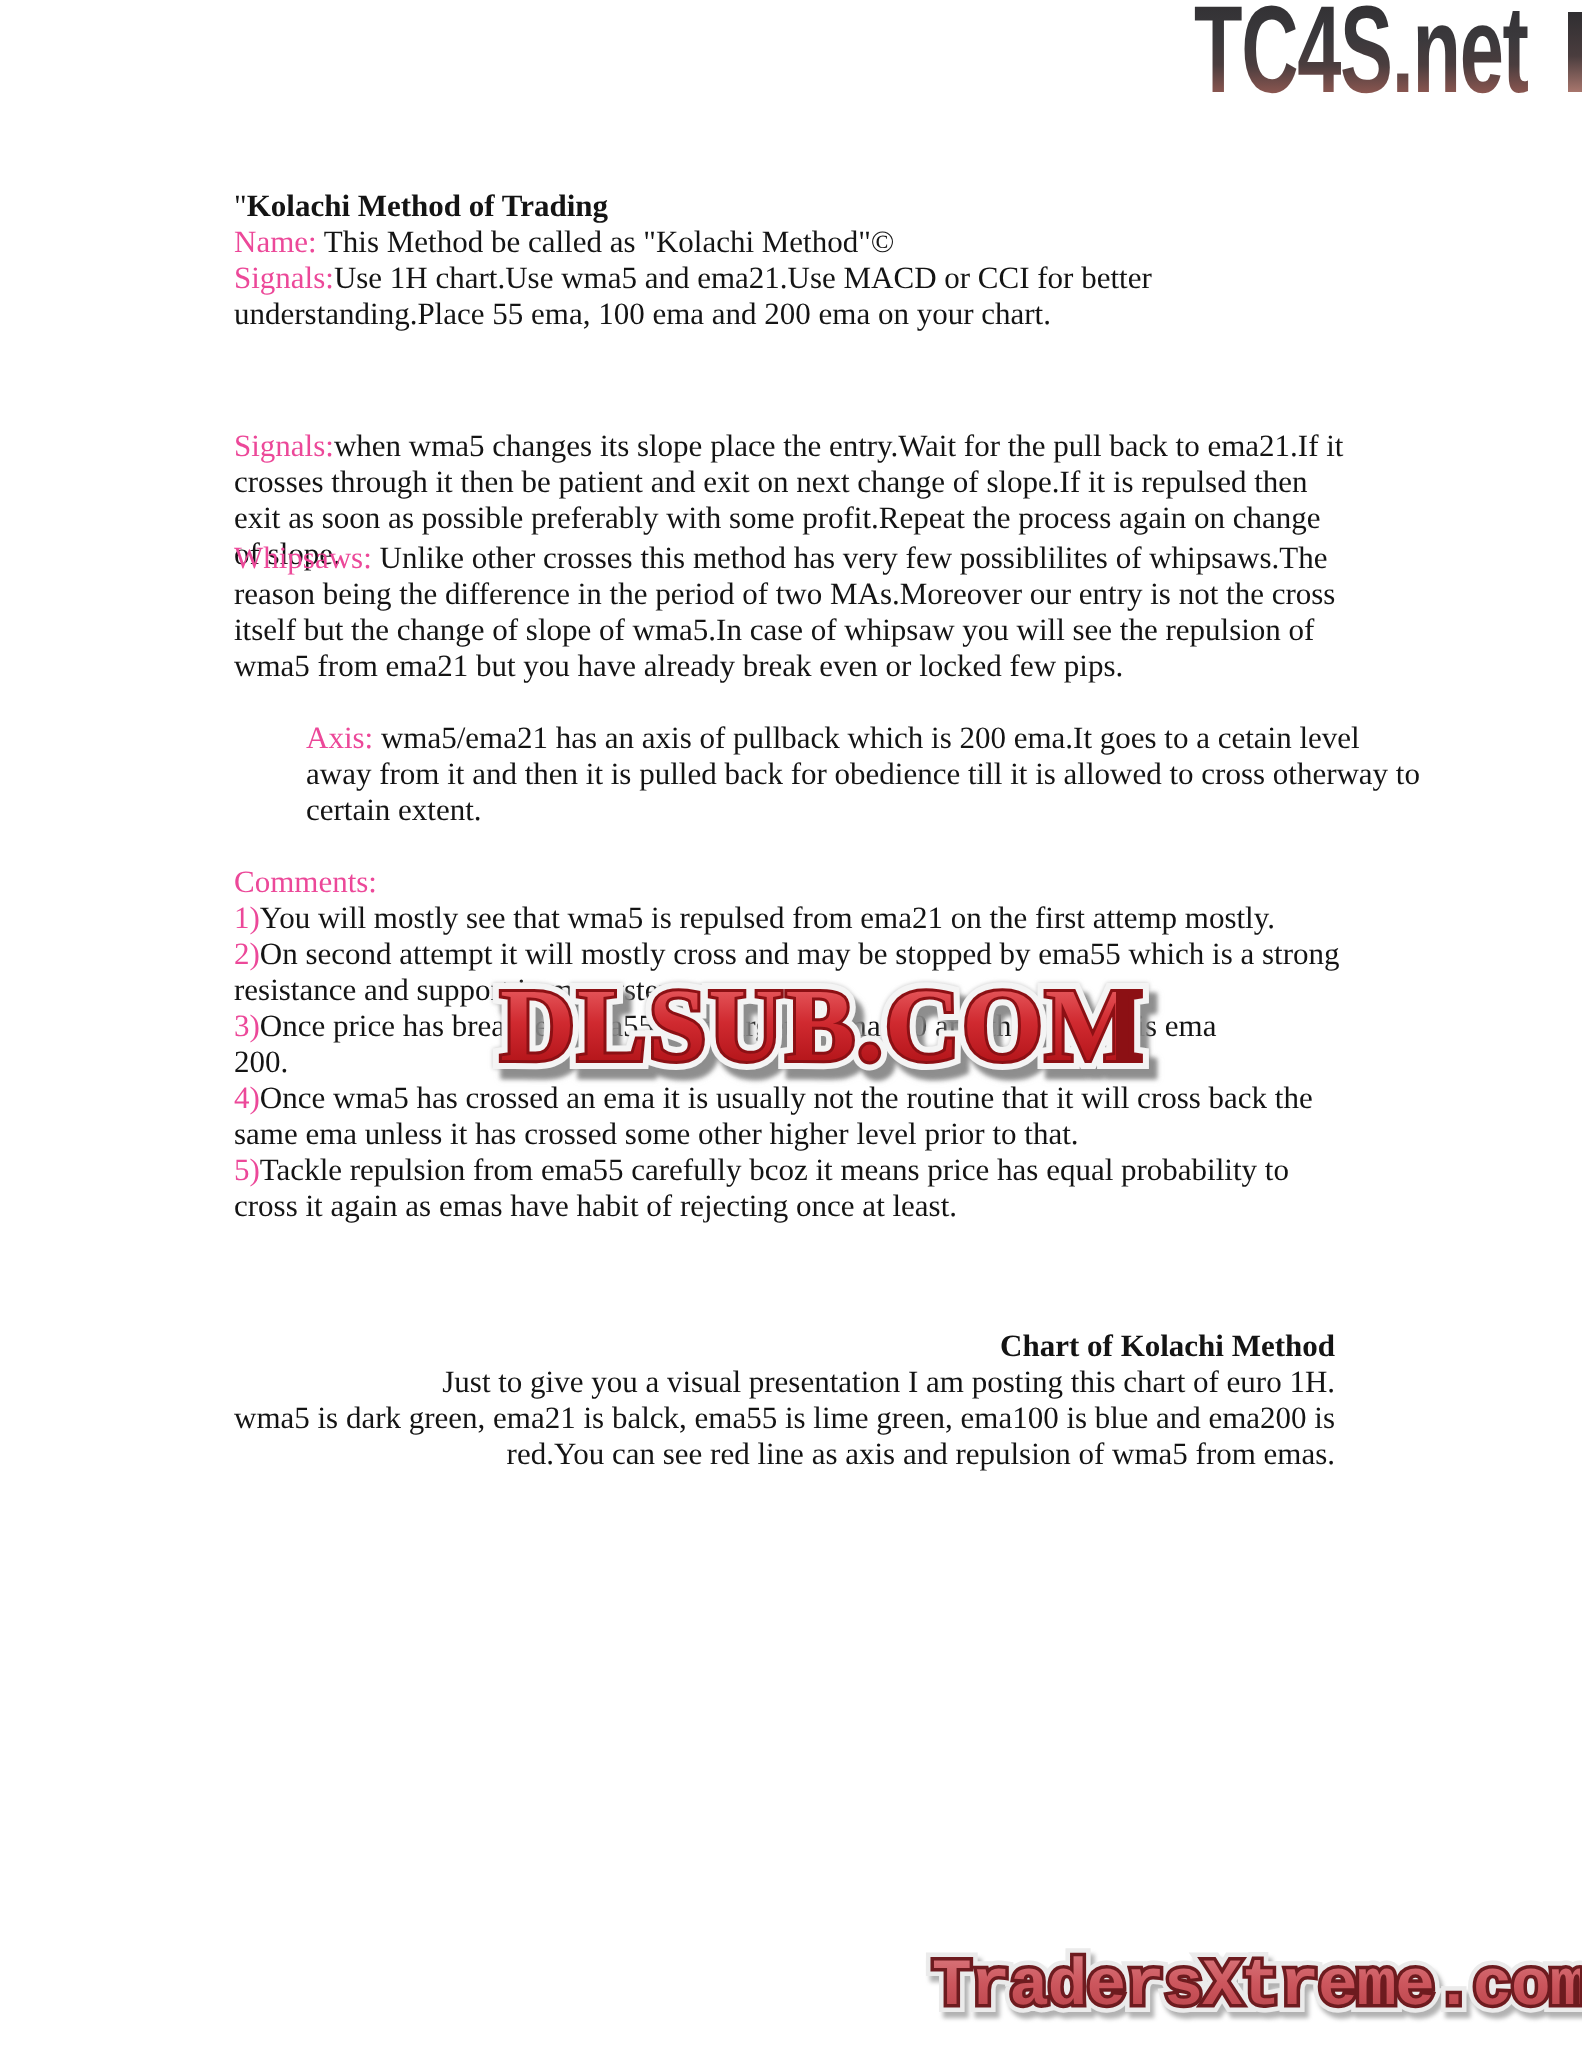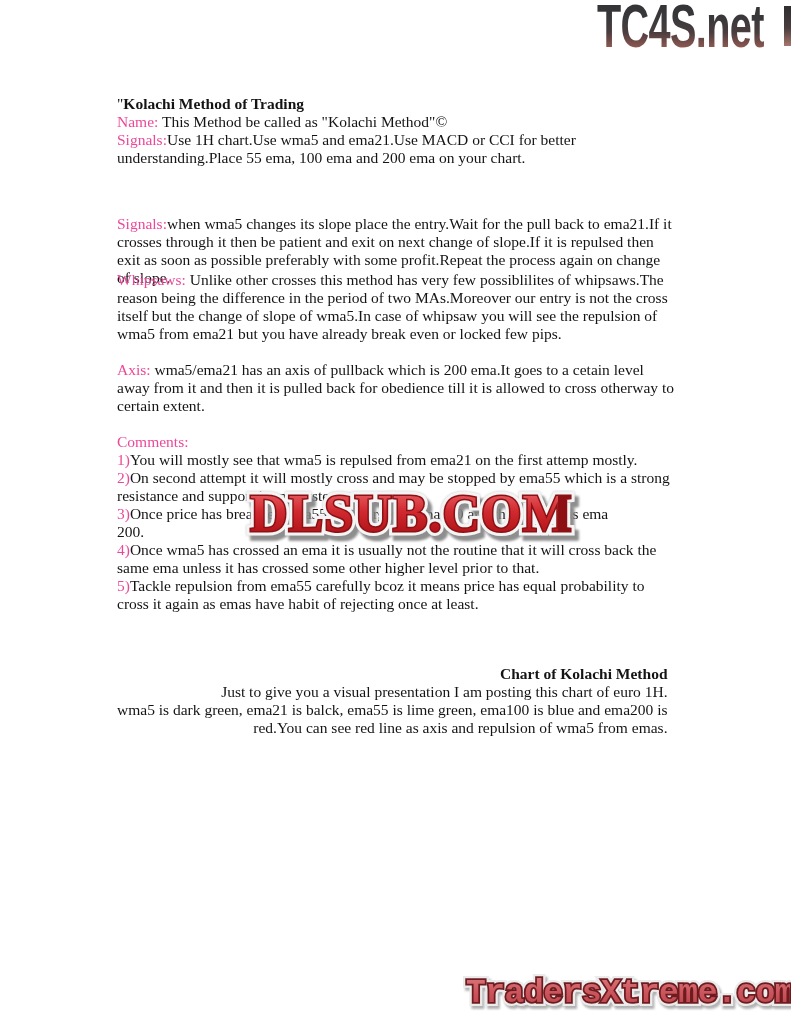--- a/index.html
+++ b/index.html
@@ -94,21 +94,21 @@
 
 <div class="textblock" style="top:271px;">
   <div class="line">
     <span class="red">Whipsaws:</span><span> Unlike other crosses this method has very few possiblilites of whipsaws.The</span>
   </div>
   <div class="line">reason being the difference in the period of two MAs.Moreover our entry is not the cross</div>
   <div class="line">itself but the change of slope of wma5.In case of whipsaw you will see the repulsion of</div>
   <div class="line">wma5 from ema21 but you have already break even or locked few pips.</div>
 </div>
 
-<div class="textblock" style="top:361px;">
+<div class="textblock" style="top:361px;margin-left:36px;">
   <div class="line">
     <span class="red">Axis:</span><span> wma5/ema21 has an axis of pullback which is 200 ema.It goes to a cetain level</span>
   </div>
   <div class="line">away from it and then it is pulled back for obedience till it is allowed to cross otherway to</div>
   <div class="line">certain extent.</div>
 </div>
 
 <div class="textblock" style="top:433px;">
   <div class="line red">Comments:</div>
   <div class="line">

